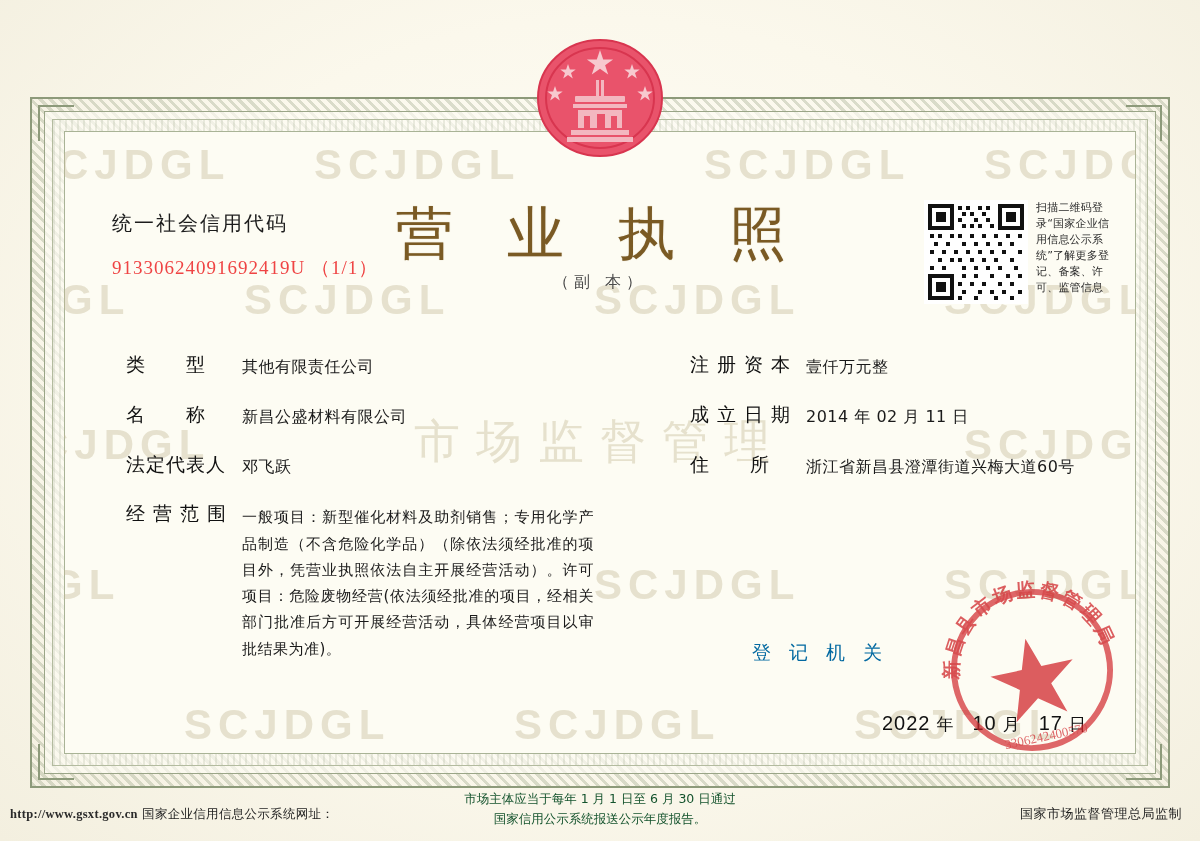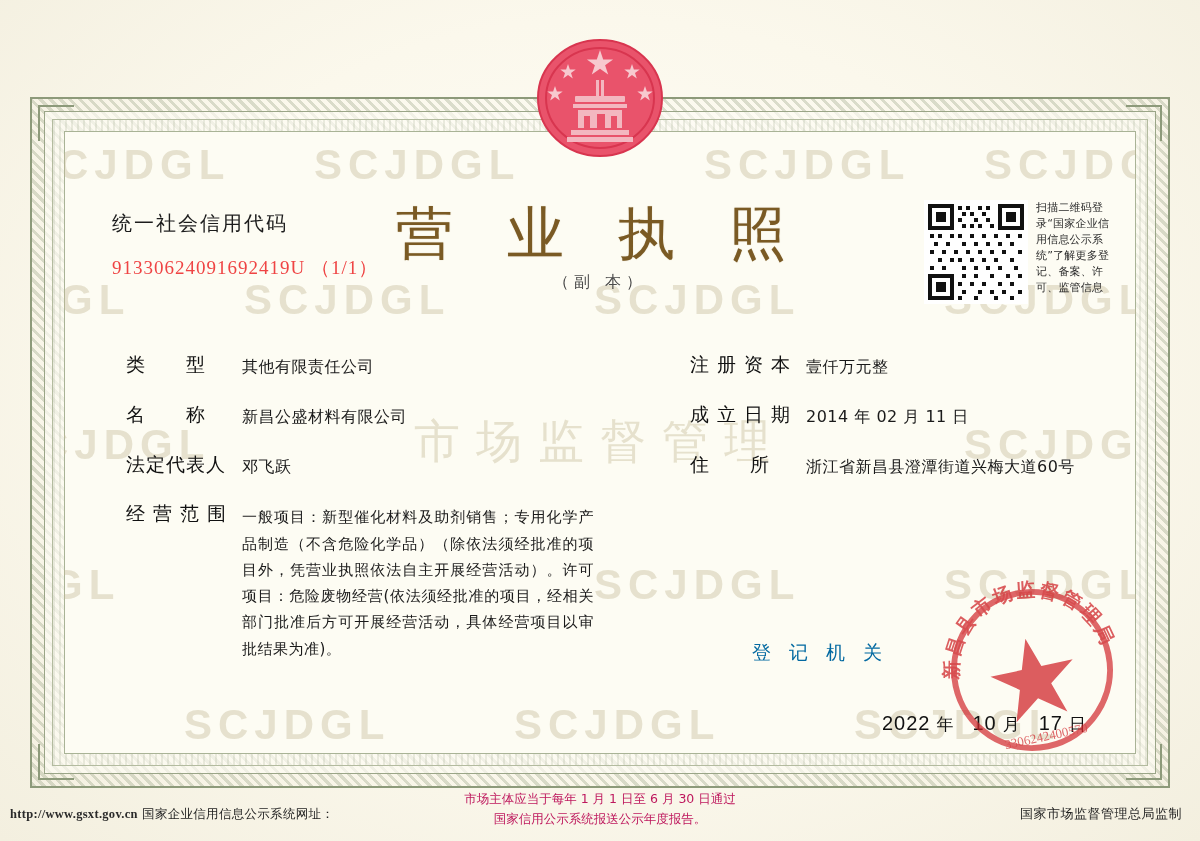--- a/index.html
+++ b/index.html
@@ -291,21 +291,21 @@
   }
   .footer-center {
     position: absolute;
     left: 50%;
     transform: translateX(-50%);
     bottom: 12px;
     text-align: center;
     font-family: "DejaVu Sans", sans-serif;
     font-size: 12.5px;
     line-height: 1.6;
-    color: #be185d;
+    color: #14532d;
     white-space: nowrap;
   }
   .footer-right {
     position: absolute;
     right: 18px;
     bottom: 18px;
     font-family: "DejaVu Sans", sans-serif;
     font-size: 13px;
     color: #1f1f1f;
     letter-spacing: 0.5px;

